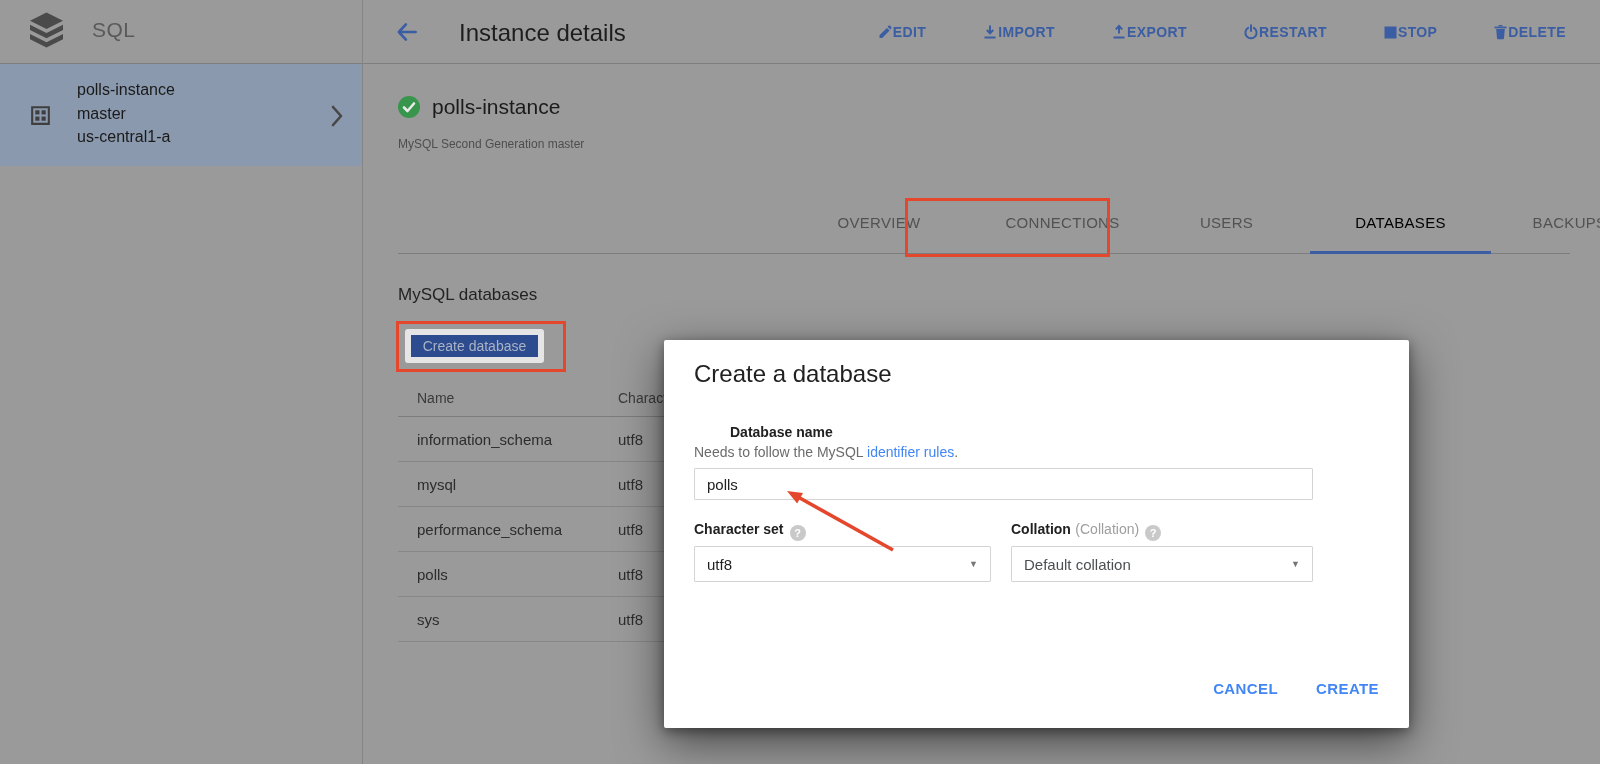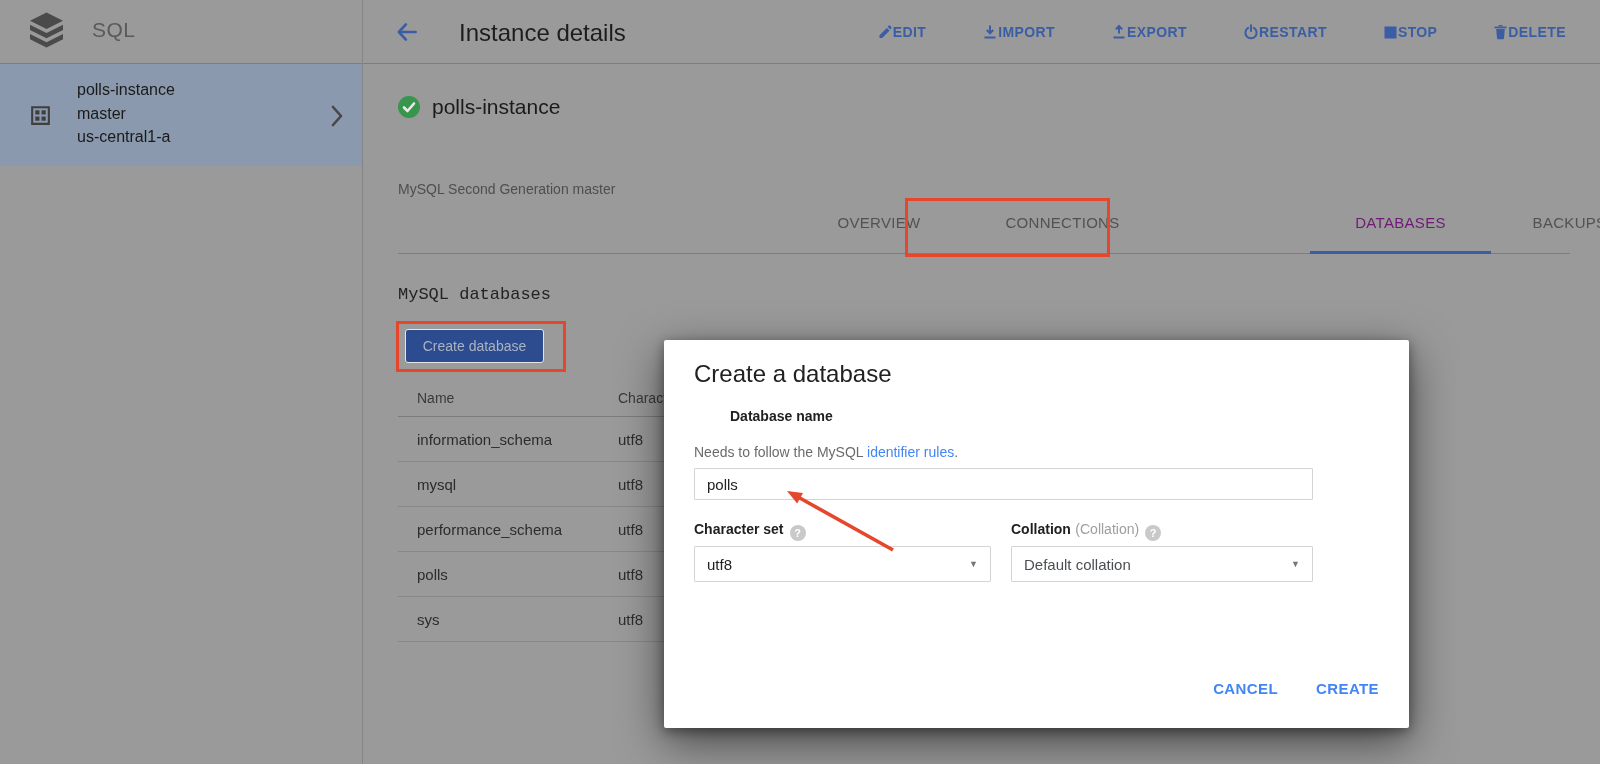--- a/index.html
+++ b/index.html
@@ -20,44 +20,44 @@
 
   
   .sidebar-item { position:absolute; left:0; top:64px; width:362px; height:102px; background:#8a99ad; z-index:1; }
   .sb-grid-icon { position:absolute; left:28px; top:39px; }
   .sb-text { position:absolute; left:77px; top:14px; font-size:16px; line-height:23.5px; color:#1a1a1a; }
   .sb-chevron { position:absolute; left:330px; top:40px; }
 
   
   .check-circle { position:absolute; left:398px; top:96px; width:22px; height:22px; border-radius:50%; background:#38954c; }
   .instance-name { position:absolute; left:432px; top:95px; font-size:21px; color:#1b1b1b; }
-  .instance-subtitle { position:absolute; left:398px; top:137px; font-size:14px; color:#4e4e4e;margin-top:44px; }
+  .instance-subtitle { position:absolute; left:398px; top:137px; font-size:12px; color:#4e4e4e; }
 
   
   .tabs { position:absolute; left:398px; top:190px; width:1172px; height:64px; border-bottom:1px solid #7d7d7d; z-index:1; }
   .tab { position:absolute; top:0; height:64px; display:flex; align-items:center; justify-content:center; font-size:15px; font-weight:500; letter-spacing:0.3px; color:#525252; cursor:pointer; }
-  .tab.active { color:#701a75; }
+  .tab.active { color:#000000; }
   .tab.active .tab-underline { position:absolute; left:0; right:0; bottom:0; height:3px; background:#3a5da3; }
 
   
-  .section-heading { position:absolute; left:398px; top:285px; font-size:17px; font-weight:500; color:#232323;font-family:Liberation Mono, monospace; }
-  .create-db-btn { position:absolute; left:405px; top:329px; width:139px; height:34px; background:#2d4b8f; border:1px solid #e5e5e5; border-radius:3px; color:#a9b3c4; font-size:14px; font-weight:500; display:flex; align-items:center; justify-content:center; cursor:pointer; }
+  .section-heading { position:absolute; left:398px; top:285px; font-size:17px; font-weight:500; color:#232323; }
+  .create-db-btn { position:absolute; left:405px; top:329px; width:139px; height:34px; background:#2d4b8f; border:6px solid #e5e5e5; border-radius:3px; color:#a9b3c4; font-size:14px; font-weight:500; display:flex; align-items:center; justify-content:center; cursor:pointer; }
 
   .db-table { position:absolute; left:398px; top:380px; width:984px; background:#9a9a9a; z-index:1; }
   .db-table .thead { display:flex; height:37px; align-items:center; border-bottom:1px solid #7c7c7c; font-size:14px; font-weight:500; color:#3a3a3a; }
   .db-table .trow { display:flex; height:45px; align-items:center; border-bottom:1px solid #878787; font-size:15px; color:#2c2c2c; }
   .col-name { width:220px; padding-left:19px; }
   .col-charset { flex:1; }
 
   
   .modal { position:absolute; left:656px; top:340px; width:745px; height:388px; background:#ffffff; border-radius:2px;
            box-shadow:0 14px 45px rgba(0,0,0,0.55), 0 3px 12px rgba(0,0,0,0.4); z-index:10;margin-left:8px; }
   .modal-title { position:absolute; left:30px; top:20px; font-size:24px; color:#212121; }
   .field-label { font-size:14px; font-weight:700; color:#212121; }
-  .dbname-label { position:absolute; left:30px; top:68px;padding-left:36px; }
+  .dbname-label { position:absolute; left:30px; top:84px;padding-left:36px; }
   .dbname-helper { position:absolute; left:30px; top:104px; font-size:14px; color:#6b6b6b; }
   .dbname-helper a { color:#4285f4; text-decoration:none; cursor:pointer; }
   .dbname-input { position:absolute; left:30px; top:128px; width:619px; height:32px; border:1px solid #d4d4d4; border-radius:1px;
                   padding:0 12px; font-size:15px; color:#212121; font-family:"Liberation Sans","DejaVu Sans",sans-serif; background:#fff; }
   .field-group-left { position:absolute; left:30px; top:180px; width:297px; }
   .field-group-right { position:absolute; left:347px; top:180px; width:302px; }
   .optional-note { font-size:14px; font-weight:400; color:#9e9e9e; }
   .help-icon { display:inline-block; width:16px; height:16px; border-radius:50%; background:#c9c9c9; color:#ffffff; font-size:11px; font-weight:700;
                text-align:center; line-height:16px; vertical-align:-3px; margin-left:6px; cursor:pointer; }
   .dropdown { position:absolute; top:26px; left:0; right:0; height:36px; border:1px solid #d4d4d4; border-radius:1px; background:#fff;
@@ -189,20 +189,23 @@
   <div class="instance-name">polls-instance</div>
   <div class="instance-subtitle">MySQL Second Generation master</div>
 
   <div class="tabs">
     <div class="tab" style="left:563px;  width:203px;">
         <span>CONNECTIONS</span>
       </div>
     <div class="tab" style="left:398px;  width:166px;">
         <span>OVERVIEW</span>
       </div>
+    <div class="tab" style="left:763px;  width:131px;">
+        <span>USERS</span>
+      </div>
     <div class="tab active" style="left:912px; width:181px;">
       <span>DATABASES</span>
       <span class="tab-underline"></span>
     </div>
     <div class="tab" style="left:1094px; width:155px;">
         <span>BACKUPS</span>
       </div>
 
   </div>
 

